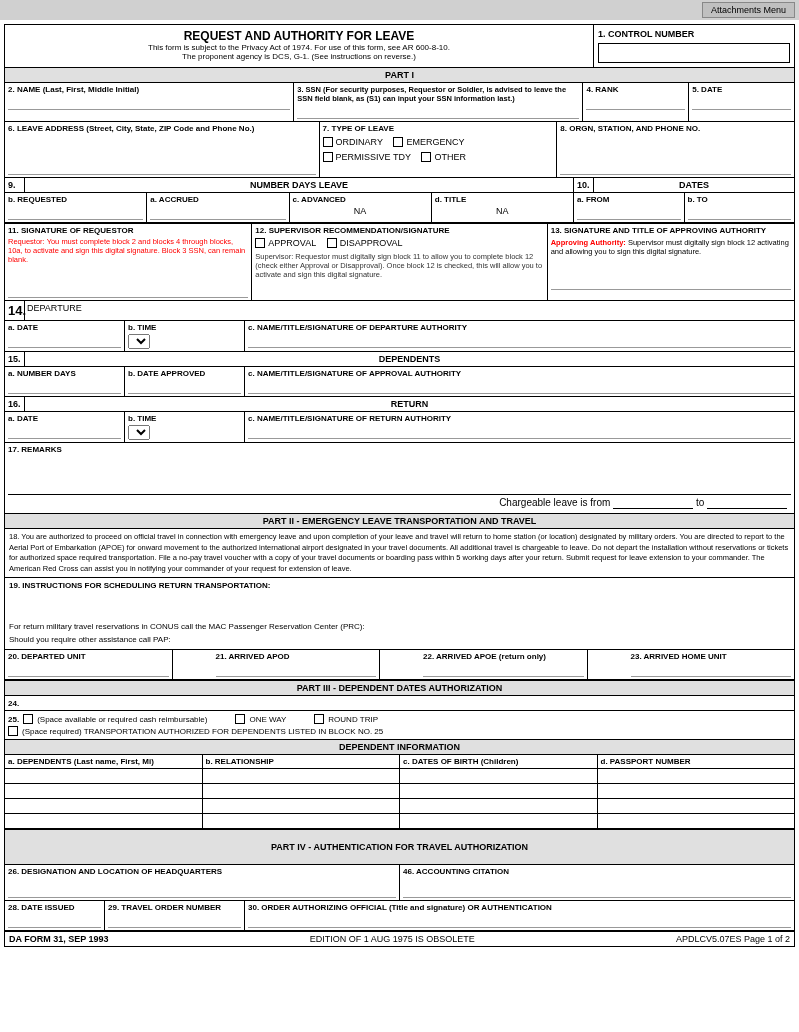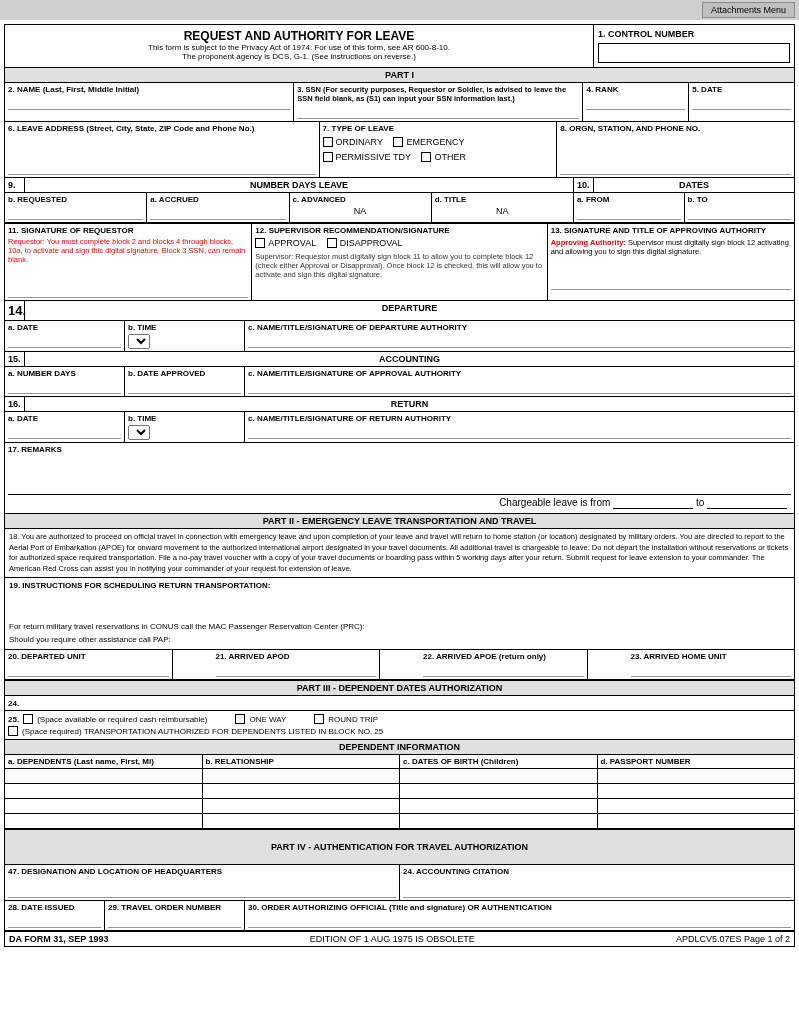--- a/index.html
+++ b/index.html
@@ -263,21 +263,21 @@
           <span class="approving-text">Approving Authority:</span>
           <span style="font-size:7.5px;"> Supervisor must digitally sign block 12 activating and allowing you to sign this digital signature.</span>
         </div>
         <div class="field-line" style="margin-top:20px;"></div>
       </div>
     </div>
 
     <div class="departure-row">
       <div style="display:flex; border-bottom:1px solid #000;">
         <div style="width:20px; padding:2px 3px; border-right:1px solid #000; font-size:13px; font-weight:bold;">14.</div>
-        <div style="flex:1; text-align:center; padding:2px; font-weight:bold; font-size:9px;">DEPARTURE</div>
+        <div style="flex:1; padding:2px; font-weight:normal; font-size:9px;">DEPARTURE</div>
       </div>
       <div class="row14-inner">
         <div class="cell-date">
           <div class="cell-label">a.  DATE</div>
           <div class="field-line"></div>
         </div>
         <div class="cell-time">
           <div class="cell-label">b.  TIME</div>
           <div style="margin-top:2px;">
             <select style="width:22px; height:15px; font-size:8px;"></select>
@@ -286,21 +286,21 @@
         <div class="cell-name">
           <div class="cell-label">c.  NAME/TITLE/SIGNATURE OF DEPARTURE AUTHORITY</div>
           <div class="field-line"></div>
         </div>
       </div>
     </div>
 
     <div class="departure-row">
       <div style="display:flex; border-bottom:1px solid #000;">
         <div style="width:20px; padding:2px 3px; border-right:1px solid #000; font-size:9px; font-weight:bold;">15.</div>
-        <div style="flex:1; text-align:center; padding:2px; font-weight:bold; font-size:9px;">ACCOUNTING</div>
+        <div style="flex:1; text-align:center; padding:2px; font-weight:bold; font-size:9px;">DEPENDENTS</div>
       </div>
       <div class="row14-inner">
         <div class="cell-date">
           <div class="cell-label">a.  NUMBER DAYS</div>
           <div class="field-line"></div>
         </div>
         <div class="cell-time">
           <div class="cell-label">b.  DATE APPROVED</div>
           <div class="field-line"></div>
         </div>
@@ -430,25 +430,25 @@
       <div class="dep-data-cell"></div>
       <div class="dep-data-cell"></div>
       <div class="dep-data-cell"></div>
       <div class="dep-data-cell"></div>
     </div>
 
     <div class="part4-header">PART IV - AUTHENTICATION FOR TRAVEL AUTHORIZATION</div>
 
     <div class="row26-27">
       <div class="cell26">
-        <div class="cell-label">47. DESIGNATION AND LOCATION OF HEADQUARTERS</div>
+        <div class="cell-label">26. DESIGNATION AND LOCATION OF HEADQUARTERS</div>
         <div class="field-line" style="min-height:20px;"></div>
       </div>
       <div class="cell27">
-        <div class="cell-label">24. ACCOUNTING CITATION</div>
+        <div class="cell-label">46. ACCOUNTING CITATION</div>
         <div class="field-line" style="min-height:20px;"></div>
       </div>
     </div>
 
     <div class="row28-30">
       <div class="cell28">
         <div class="cell-label">28. DATE ISSUED</div>
         <div class="field-line"></div>
       </div>
       <div class="cell29">

